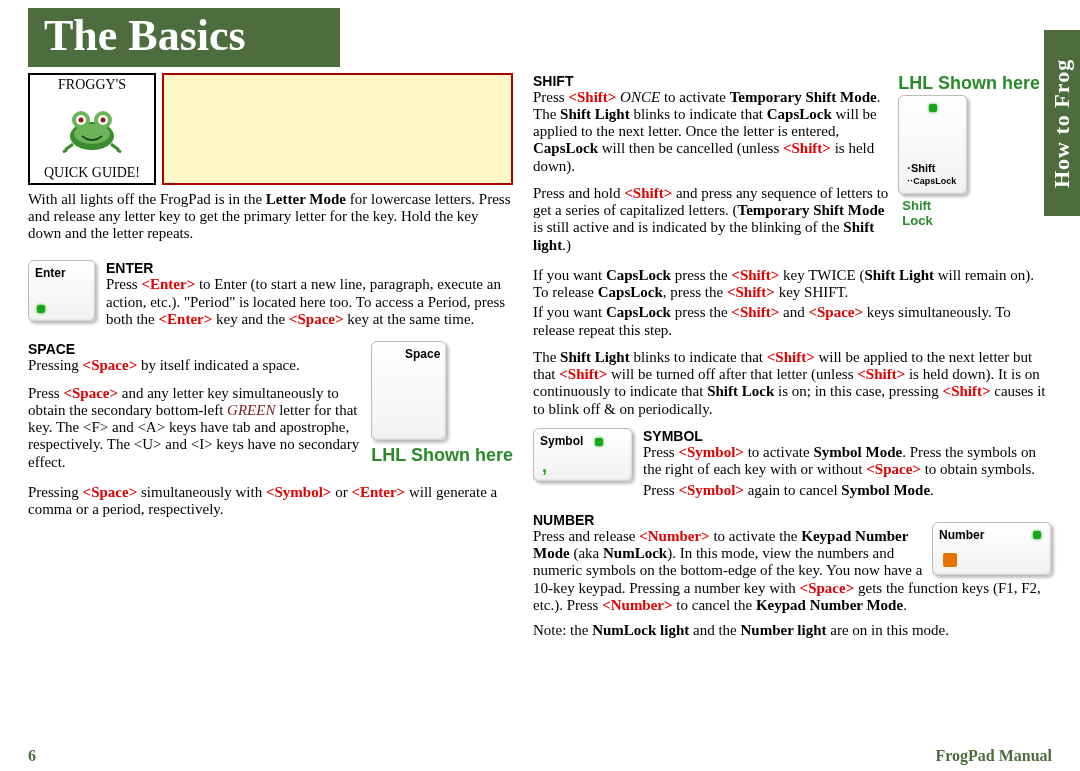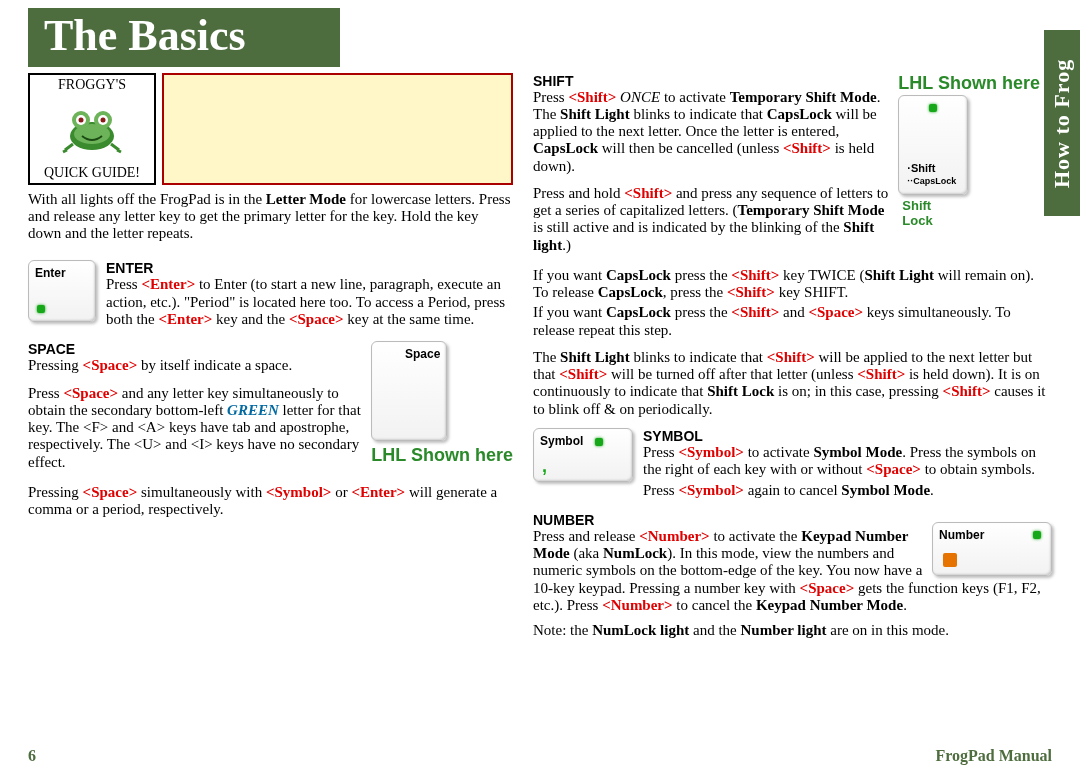--- a/index.html
+++ b/index.html
@@ -72,21 +72,21 @@
     font-size: 26px;
     margin-top: 4px;
   }
   .sec-head {
     font-family: Arial, Helvetica, sans-serif;
     font-weight: bold;
     font-size: 14px;
     margin-top: 10px;
   }
   .red { color: #e00000; font-weight: bold; }
-  .green-i { color: #0369a1; font-style: italic; font-weight: bold; }
+  .green-i { color: #7f1d1d; font-style: italic; }
   .lhl { font-family: Arial, sans-serif; font-weight: bold; color:#2a8a2a; font-size:18px; }
   b { font-weight: bold; }
   p { margin: 0 0 3px 0; }
   .keycap {
     background: linear-gradient(#fff,#f2f2f2);
     border: 1px solid #bbb;
     border-radius: 6px;
     box-shadow: inset -1px -1px 2px rgba(0,0,0,.15), 2px 2px 3px rgba(0,0,0,.25);
     font-family: Arial, sans-serif;
     font-weight: bold;
@@ -170,21 +170,21 @@
     </div>
 
     <div style="margin-top:10px">
       <div class="float-r" style="text-align:right">
         <div class="keycap space">
           <div>Space</div>
         </div>
         <div class="lhl" style="margin-top:4px">LHL Shown here</div>
       </div>
       <div class="sec-head">SPACE</div>
-      <p><span>Pressing </span><span class="red">&lt;Space&gt;</span><span> by itself indicate a space.</span></p>
+      <p><span>Pressing </span><span class="red">&lt;Space&gt;</span><span> by itself indicated a space.</span></p>
       <p style="margin-top:10px"><span>Press </span><span class="red">&lt;Space&gt;</span><span> and any letter key simultaneously to obtain the secondary bottom-left </span><span class="green-i">GREEN</span><span> letter for that key.  The &lt;F&gt; and &lt;A&gt; keys have tab and apostrophe, respectively.  The &lt;U&gt; and &lt;I&gt; keys have no secondary effect.</span></p>
       <div class="clear"></div>
       <p style="margin-top:10px"><span>Pressing </span><span class="red">&lt;Space&gt;</span><span> simultaneously with </span><span class="red">&lt;Symbol&gt;</span><span> or </span><span class="red">&lt;Enter&gt;</span><span> will generate a comma or a period, respectively.</span></p>
     </div>
   </div>
 
   <div class="col right">
 
     <div>
       <div class="float-r" style="text-align:center; margin-right:12px">

